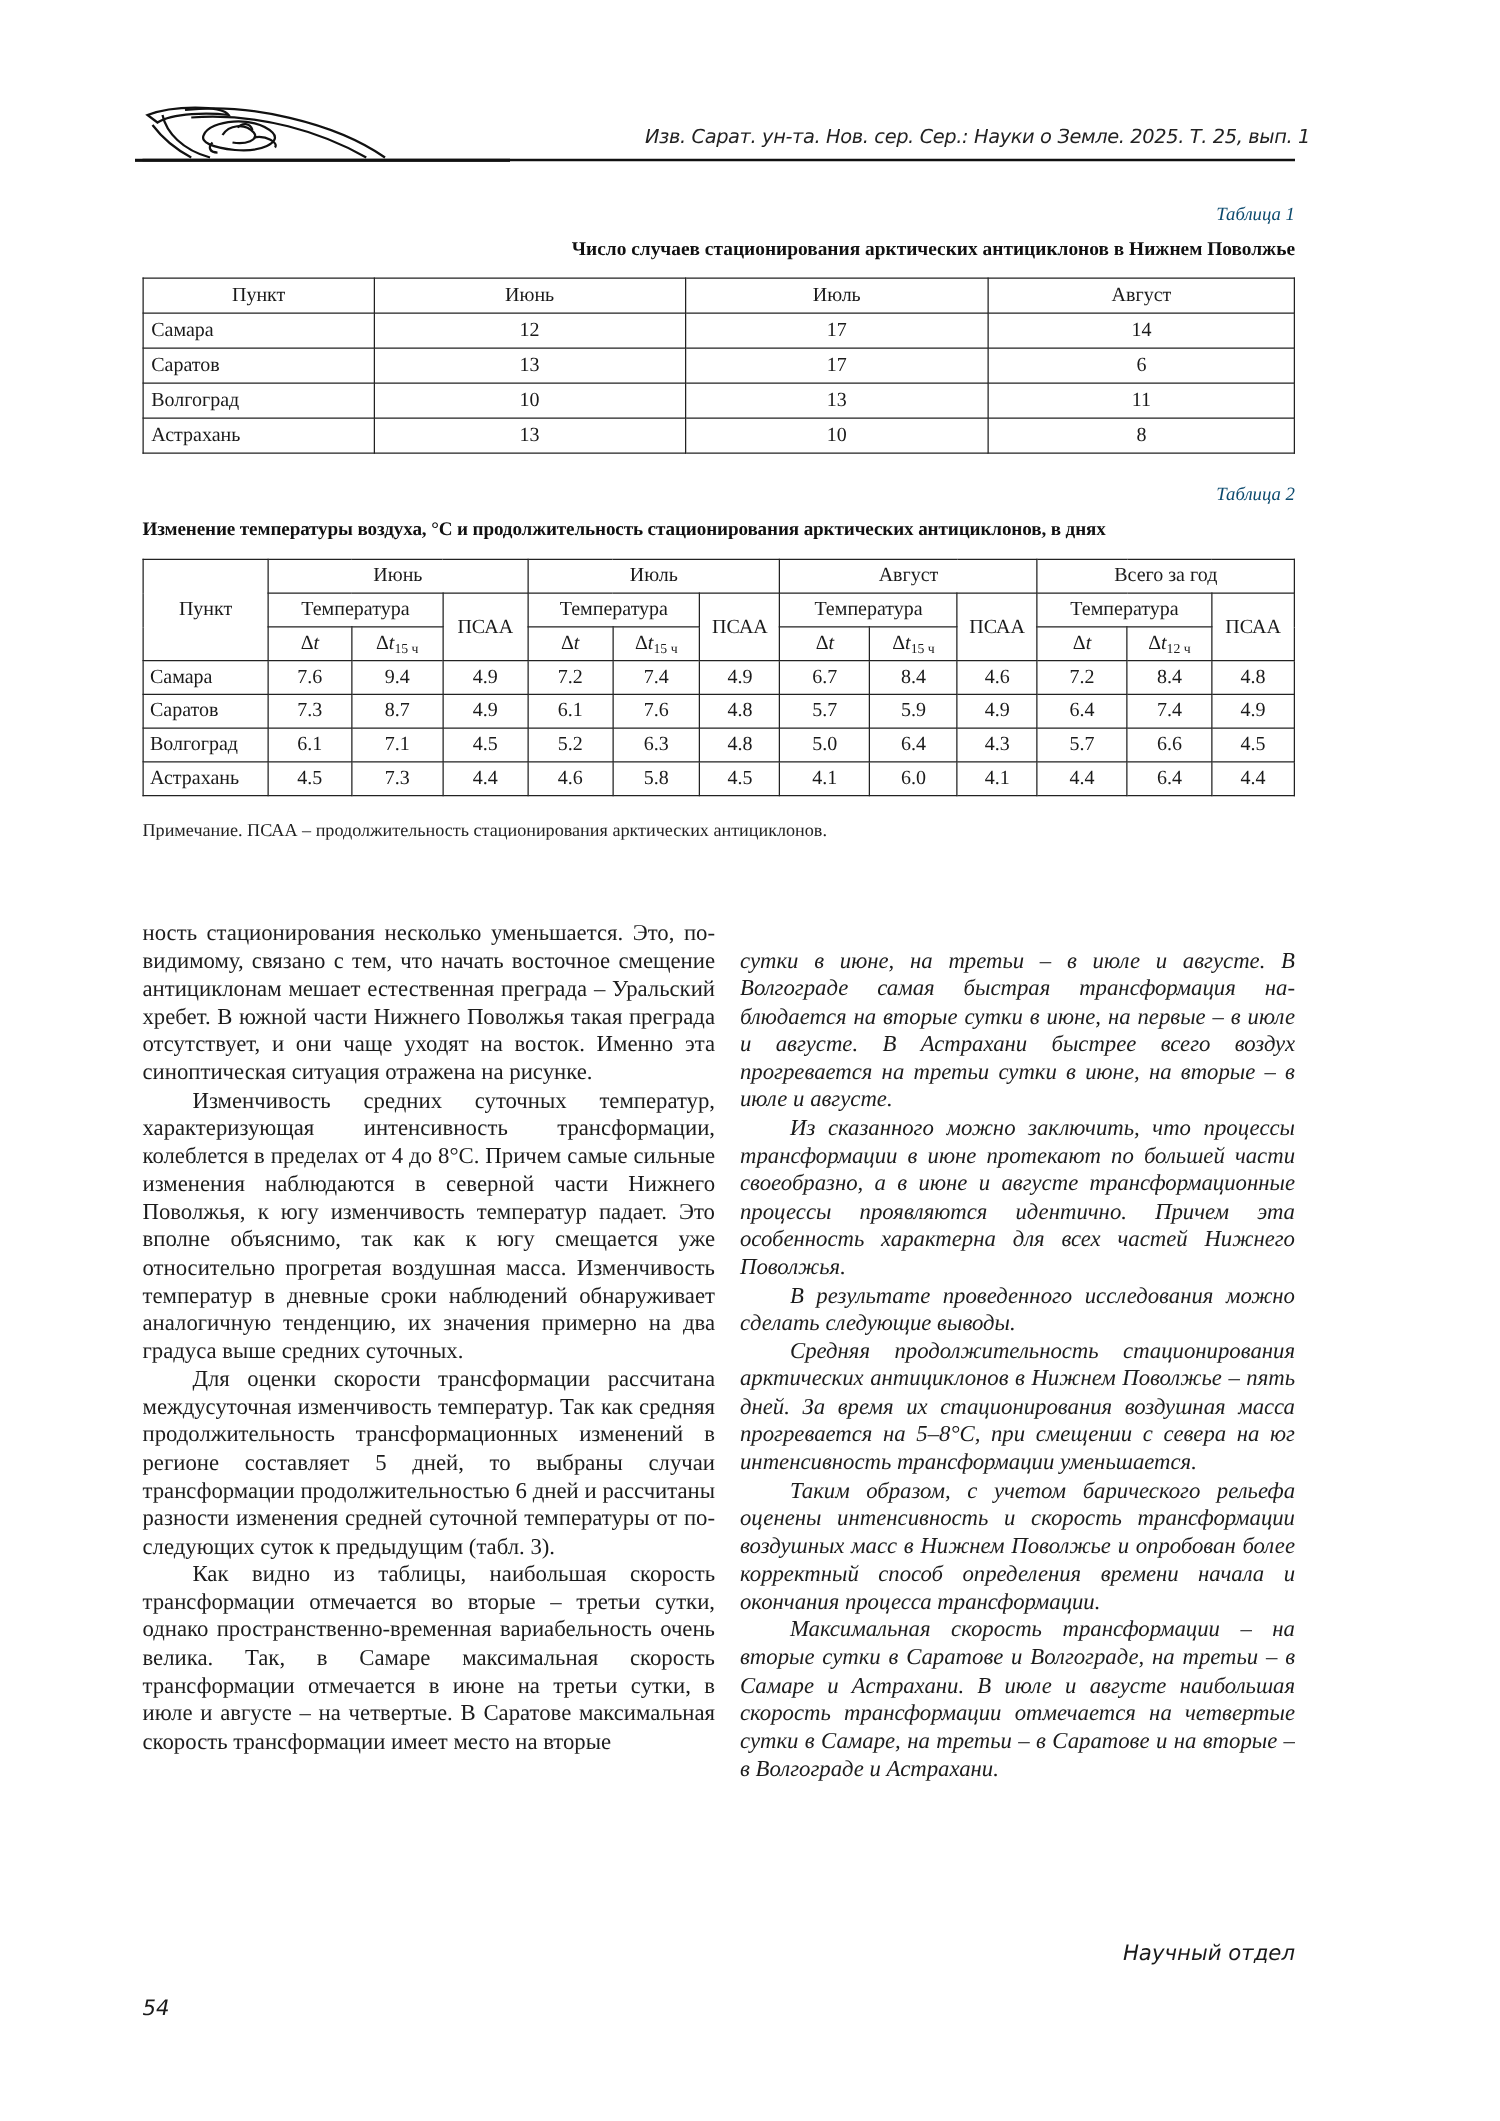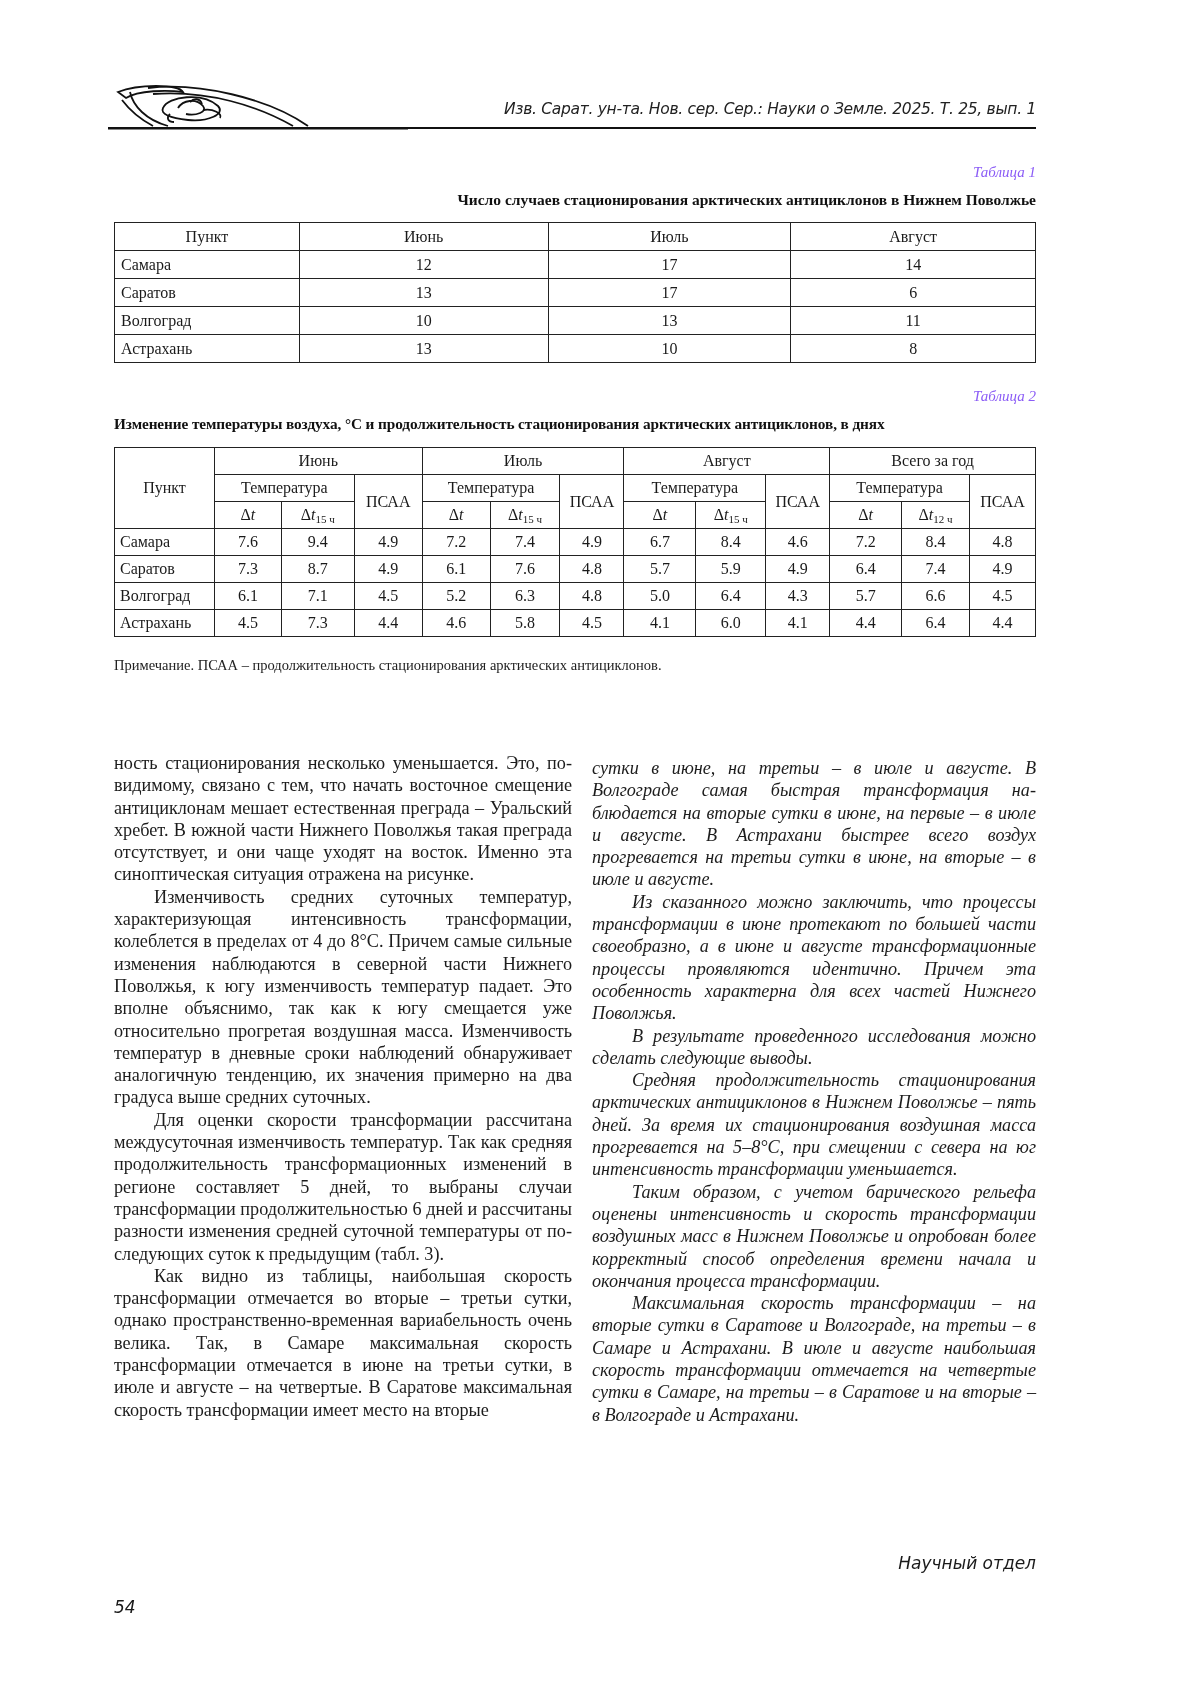--- a/index.html
+++ b/index.html
@@ -1,25 +1,25 @@
 <!DOCTYPE html>
 <html><head>
 <meta charset="utf-8">
 <style>
   html, body { margin:0; padding:0; background:#ffffff; }
   body { width:1200px; height:1697px; position:relative; overflow:hidden; color:#1a1a1a; }
   .abs { position:absolute; }
   .serif { font-family: "Liberation Serif", "DejaVu Serif", serif; }
-  .sans { font-family: "DejaVu Sans", "Liberation Sans", sans-serif; }
+  .sans { font-family: "DejaVu Sans", "Liberation Sans", sans-serif; margin-left: 12px; }
 
   .running-head { left:500px; top:100px; width:536px; text-align:right; font-size:15.5px; font-style:italic; color:#222; letter-spacing:-0.3px; }
   .head-rule { left:114px; top:127px; width:922px; height:1.5px; background:#111; }
   .logo { left:108px; top:78px; width:300px; height:52px; }
 
-  .tbl-label { font-size:15px; font-style:italic; text-align:right; color:#8b5cf6; }
+  .tbl-label { font-size:15px; font-style:italic; text-align:right; color:#0c4a6e; }
   .tbl-title { font-size:15.5px; font-weight:bold; text-align:right; color:#111; }
 
   table { border-collapse:collapse; font-family:"Liberation Serif", "DejaVu Serif", serif; font-size:16px; color:#1a1a1a; }
   td, th { border:1.2px solid #222; font-weight:normal; padding:0 4px; }
   .t1 td { height:27px; text-align:center; }
   .t1 td.name { text-align:left; padding-left:6px; }
   .t2 td, .t2 th { text-align:center; height:26px; }
   .t2 td.name { text-align:left; padding-left:5px; }
   .t2 .delta i { font-style:italic; }
   .t2 sub { font-size:11px; vertical-align:-3px; }
@@ -202,21 +202,21 @@
     <td>6.0</td>
     <td>4.1</td>
     <td>4.4</td>
     <td>6.4</td>
     <td>4.4</td>
   </tr>
 </tbody>
   </table>
 <div class="abs note serif" style="left:114px; top:657px; width:922px;">Примечание. ПСАА – продолжительность стационирования арктических антициклонов.</div>
 
-<div class="abs col" style="left:114px; top:752px;">
+<div class="abs col" style="left:114px; top:735px;">
   <p>ность стационирования несколько уменьшается. Это, по-видимому, связано с тем, что начать восточное смещение антициклонам мешает есте­ственная преграда – Уральский хребет. В южной части Нижнего Поволжья такая преграда отсут­ствует, и они чаще уходят на восток. Именно эта синоптическая ситуация отражена на рисунке.</p>
   <p class="ind">Изменчивость средних суточных темпера­тур, характеризующая интенсивность трансфор­мации, колеблется в пределах от 4 до 8°С. Причем самые сильные изменения наблюда­ются в северной части Нижнего Поволжья, к югу изменчивость температур падает. Это вполне объяснимо, так как к югу смещается уже относительно прогретая воздушная мас­са. Изменчивость температур в дневные сроки наблюдений обнаруживает аналогичную тенден­цию, их значения примерно на два градуса выше средних суточных.</p>
   <p class="ind">Для оценки скорости трансформации рас­считана междусуточная изменчивость темпера­тур. Так как средняя продолжительность транс­формационных изменений в регионе составляет 5 дней, то выбраны случаи трансформации про­должительностью 6 дней и рассчитаны разности изменения средней суточной температуры от по­следующих суток к предыдущим (табл. 3).</p>
   <p class="ind">Как видно из таблицы, наибольшая ско­рость трансформации отмечается во вторые – третьи сутки, однако пространственно-времен­ная вариабельность очень велика. Так, в Самаре максимальная скорость трансформации отмеча­ется в июне на третьи сутки, в июле и августе – на четвертые. В Саратове максимальная ско­рость трансформации имеет место на вторые</p>
 </div>
 
 <div class="abs col" style="left:592px; top:757px; width:444px;font-style:italic;">
   <p>сутки в июне, на третьи – в июле и августе. В Волгограде самая быстрая трансформация на­блюдается на вторые сутки в июне, на первые – в июле и августе. В Астрахани быстрее всего воздух прогревается на третьи сутки в июне, на вторые – в июле и августе.</p>
   <p class="ind">Из сказанного можно заключить, что процессы трансформации в июне протекают по большей части своеобразно, а в июне и авгу­сте трансформационные процессы проявляются идентично. Причем эта особенность характерна для всех частей Нижнего Поволжья.</p>
   <p class="ind">В результате проведенного исследования можно сделать следующие выводы.</p>

